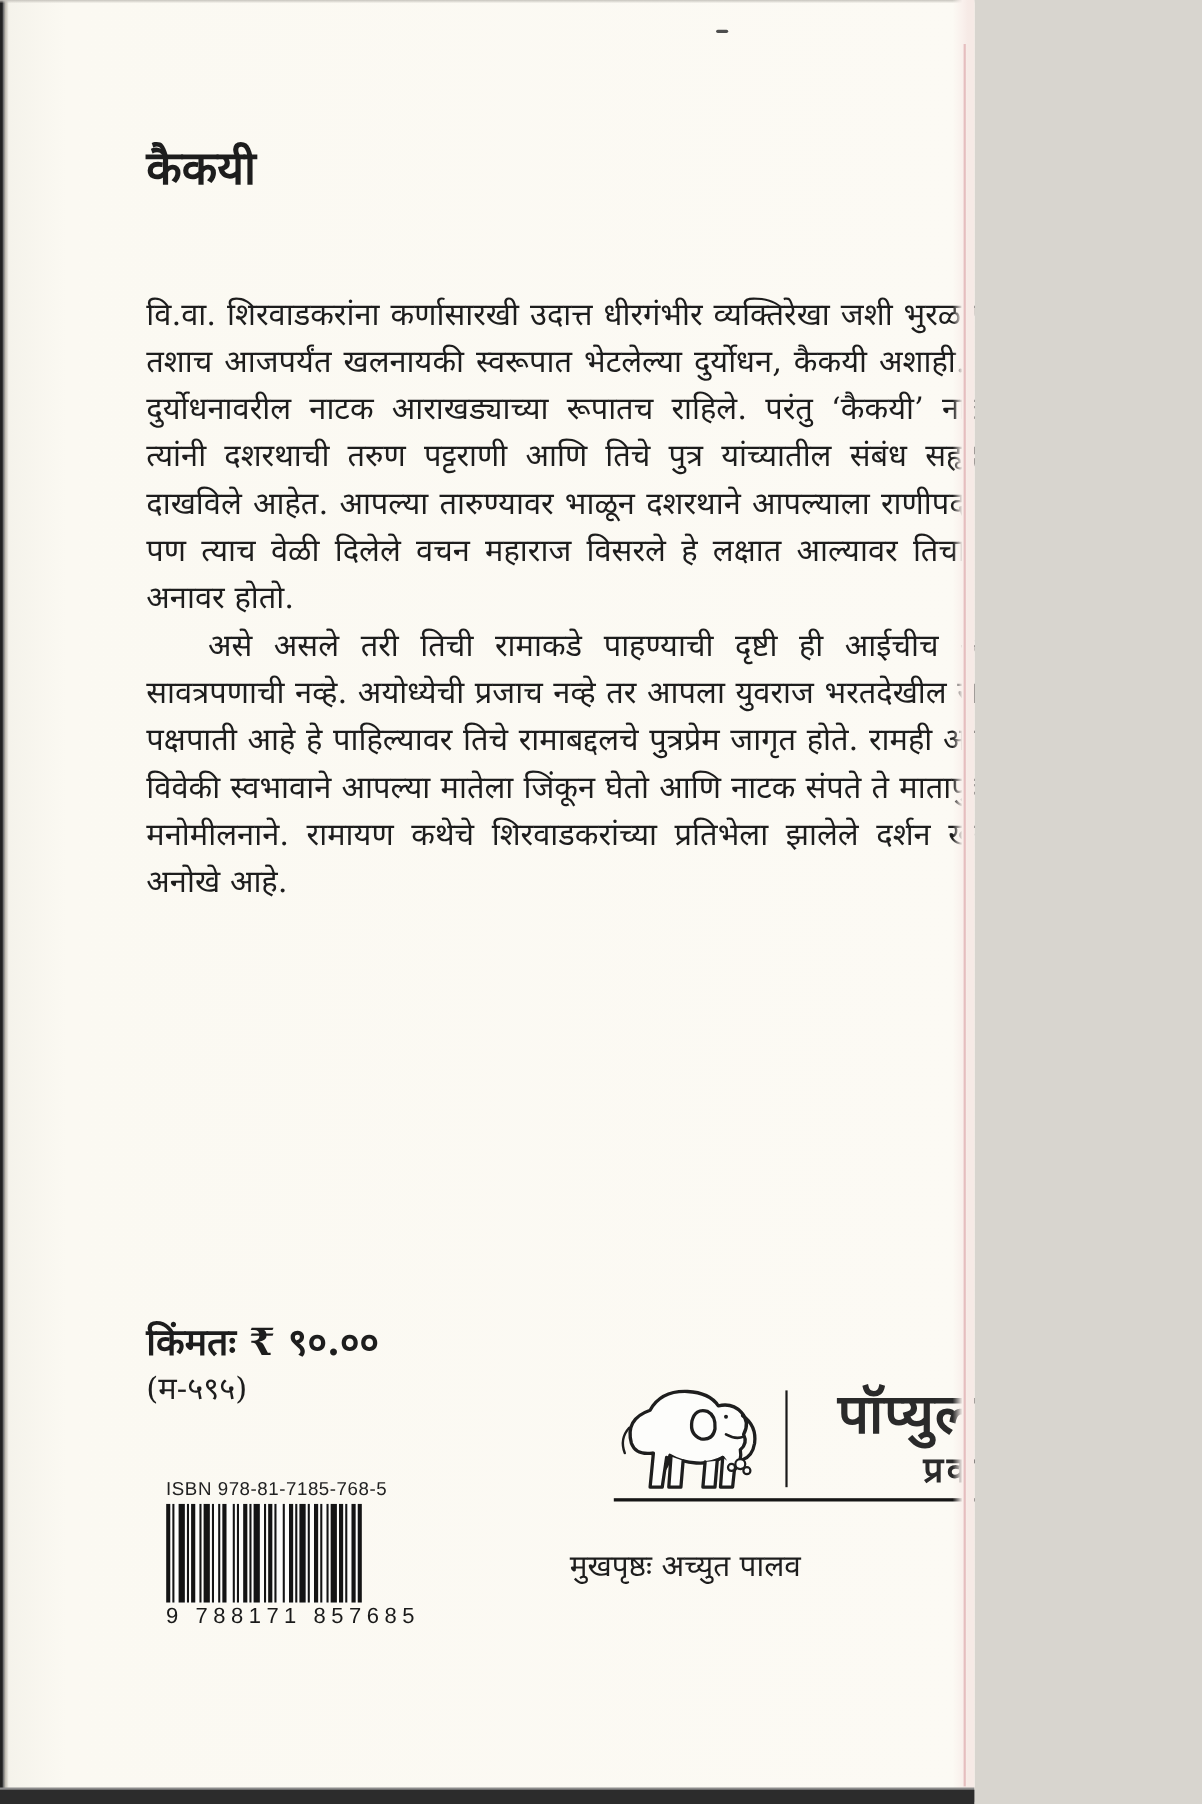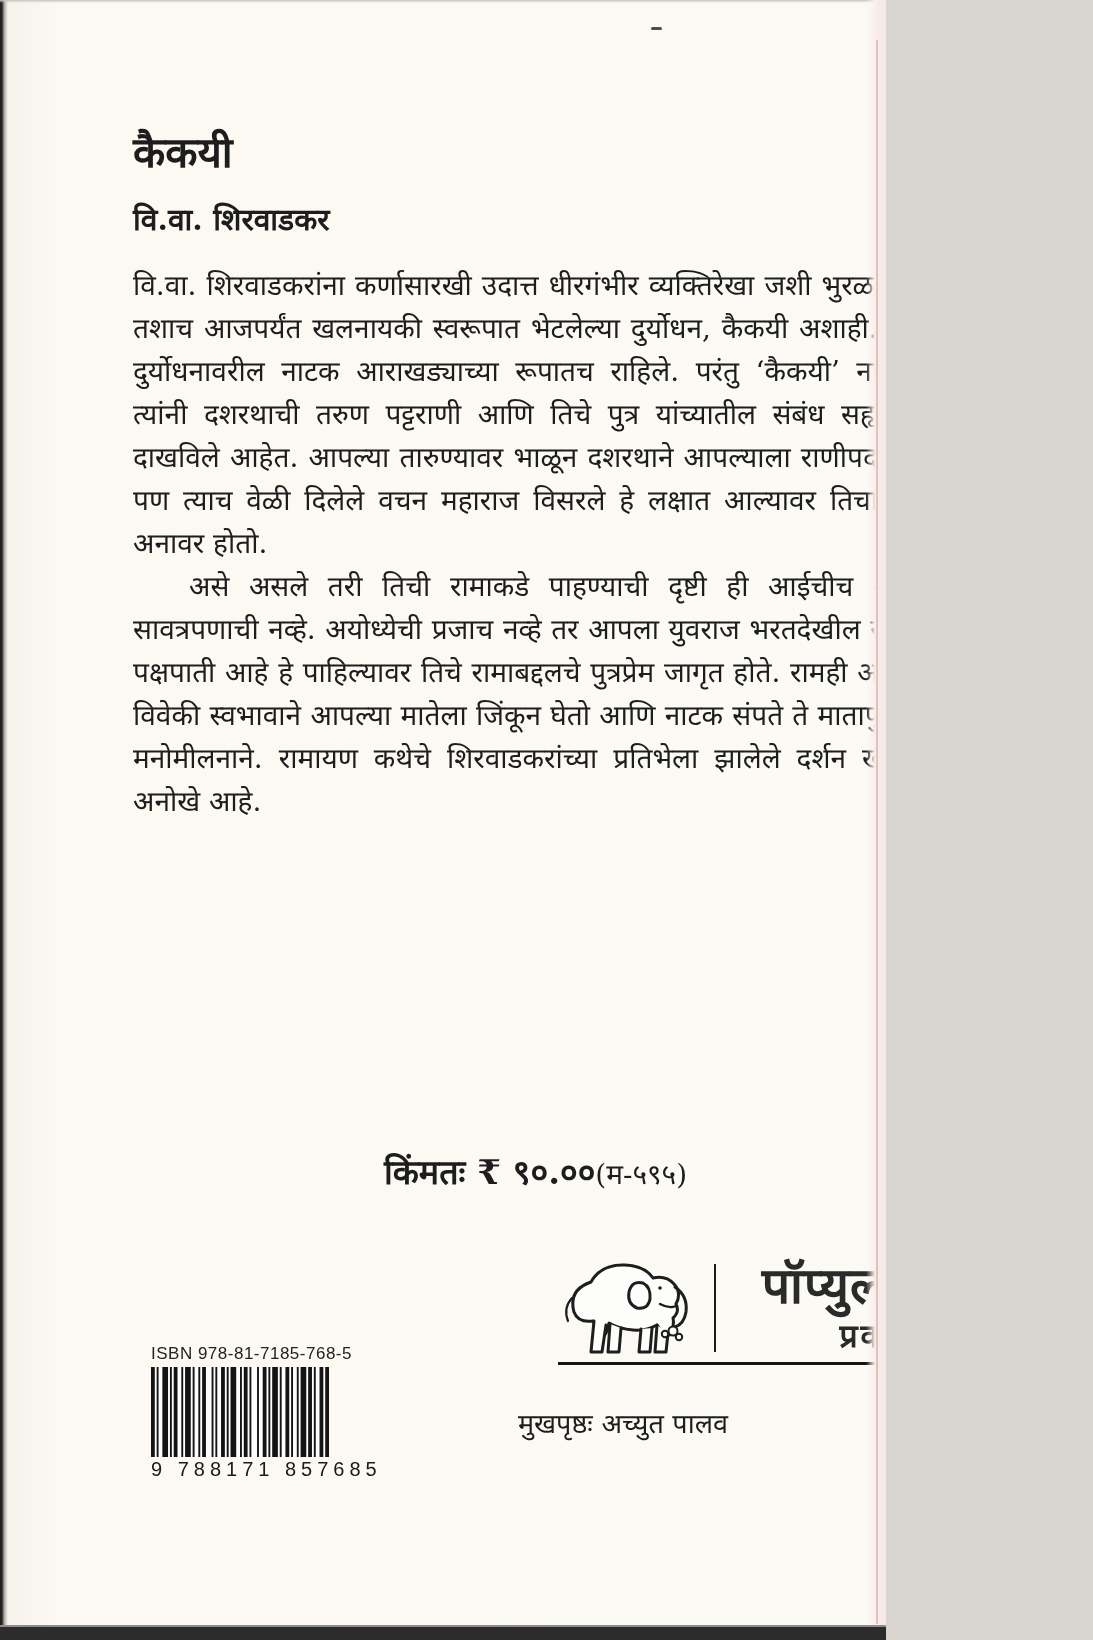--- a/index.html
+++ b/index.html
@@ -25,22 +25,22 @@
     background:#4d4d4d; border-radius:2px; }
 
   .title { position:absolute; left:133px; top:122px; font-size:42px; font-weight:bold; }
   .author { position:absolute; left:133px; top:198px; font-size:30px; font-weight:bold; }
 
   .blurb { position:absolute; left:133px; top:264px; width:805px;
     font-size:28px; line-height:43px; text-align:justify; }
   .blurb p { margin:0; }
   .blurb p + p { text-indent:56px; }
 
-  .price-row { position:absolute; left:133px; top:1148px; width:805px;
-    display:flex; justify-content:center; align-items:baseline; }
+  .price-row { position:absolute; left:133px; top:1196px; width:805px;
+    display:flex; justify-content:flex-start; align-items:baseline;flex-direction:column; }
   .price { font-size:34px; font-weight:bold; }
   .series-code { font-size:28px; }
 
   .isbn-block { position:absolute; left:151px; top:1344px; width:190px; }
   .isbn-label { font-family:"Liberation Sans", sans-serif; font-size:17px;
     letter-spacing:.5px; color:#222; margin-bottom:3px; white-space:nowrap; }
   .barcode-svg { display:block; width:178px; height:90px; background:#fdfdfb; }
   .barcode-number { font-family:"Liberation Sans", sans-serif; font-size:20px;
     letter-spacing:5px; color:#1a1a1a; margin-top:1px; white-space:nowrap;text-align:right; }
 
@@ -59,21 +59,20 @@
   .cover-credit { position:absolute; right:158px; top:1404px; font-size:27px; }
 </style>
 </head>
 <body>
 
 <div class="page">
 
   <div class="top-mark"></div>
 
   <div class="title">कैकयी</div>
-  <div class="author">वि.वा. शिरवाडकर</div>
 
   <div class="blurb">
     <p>वि.वा. शिरवाडकरांना कर्णासारखी उदात्त धीरगंभीर व्यक्तिरेखा जशी भुरळ पाडते तशाच आजपर्यंत खलनायकी स्वरूपात भेटलेल्या दुर्योधन, कैकयी अशाही. त्यांचे दुर्योधनावरील नाटक आराखड्याच्या रूपातच राहिले. परंतु ‘कैकयी’ नाटकात त्यांनी दशरथाची तरुण पट्टराणी आणि तिचे पुत्र यांच्यातील संबंध सहृदयतेने दाखविले आहेत. आपल्या तारुण्यावर भाळून दशरथाने आपल्याला राणीपद दिले, पण त्याच वेळी दिलेले वचन महाराज विसरले हे लक्षात आल्यावर तिचा क्रोध अनावर होतो.</p>
     <p>असे असले तरी तिची रामाकडे पाहण्याची दृष्टी ही आईचीच असते, सावत्रपणाची नव्हे. अयोध्येची प्रजाच नव्हे तर आपला युवराज भरतदेखील रामाचा पक्षपाती आहे हे पाहिल्यावर तिचे रामाबद्दलचे पुत्रप्रेम जागृत होते. रामही आपल्या विवेकी स्वभावाने आपल्या मातेला जिंकून घेतो आणि नाटक संपते ते मातापुत्राच्या मनोमीलनाने. रामायण कथेचे शिरवाडकरांच्या प्रतिभेला झालेले दर्शन खरोखर अनोखे आहे.</p>
   </div>
 
   <div class="price-row">
     <span class="price">किंमतः ₹ ९०.००</span>
     <span class="series-code">(म-५९५)</span>
   </div>

